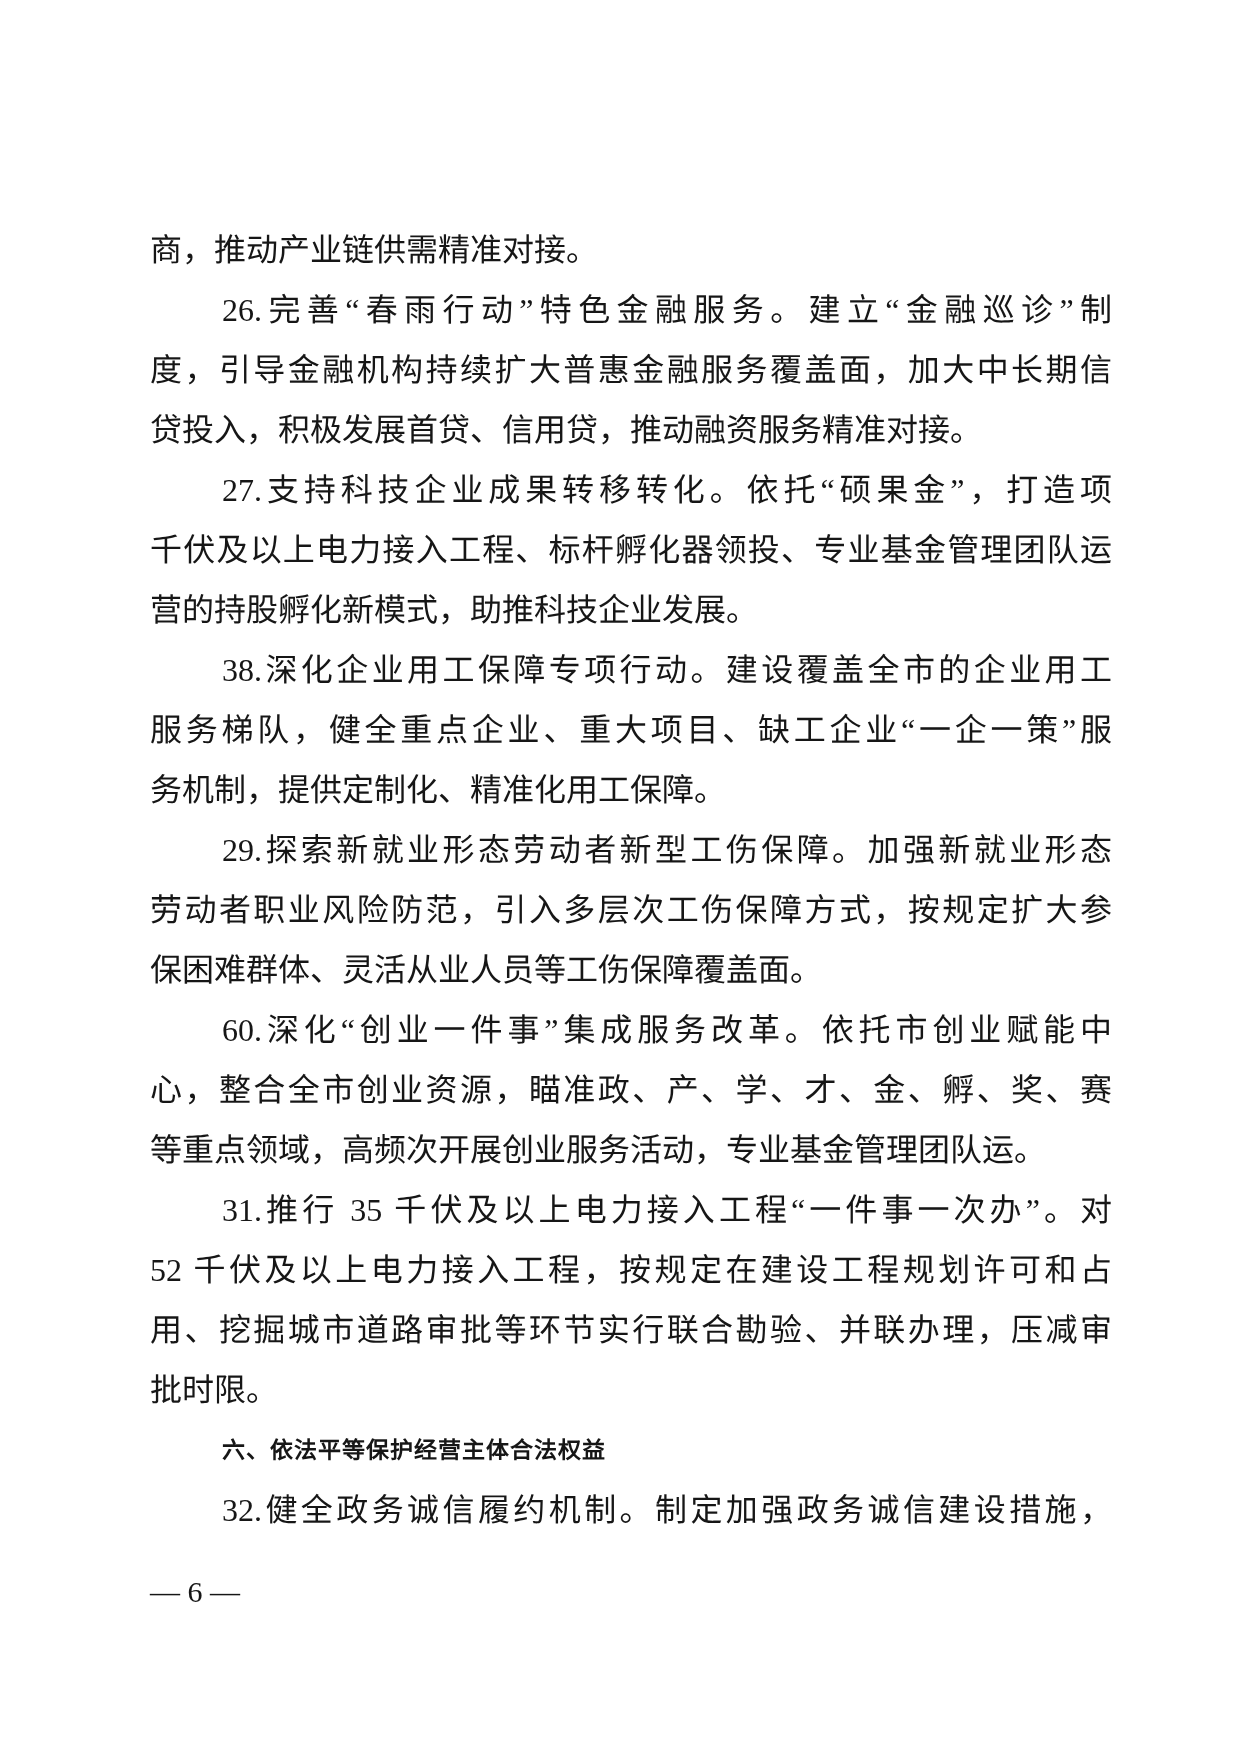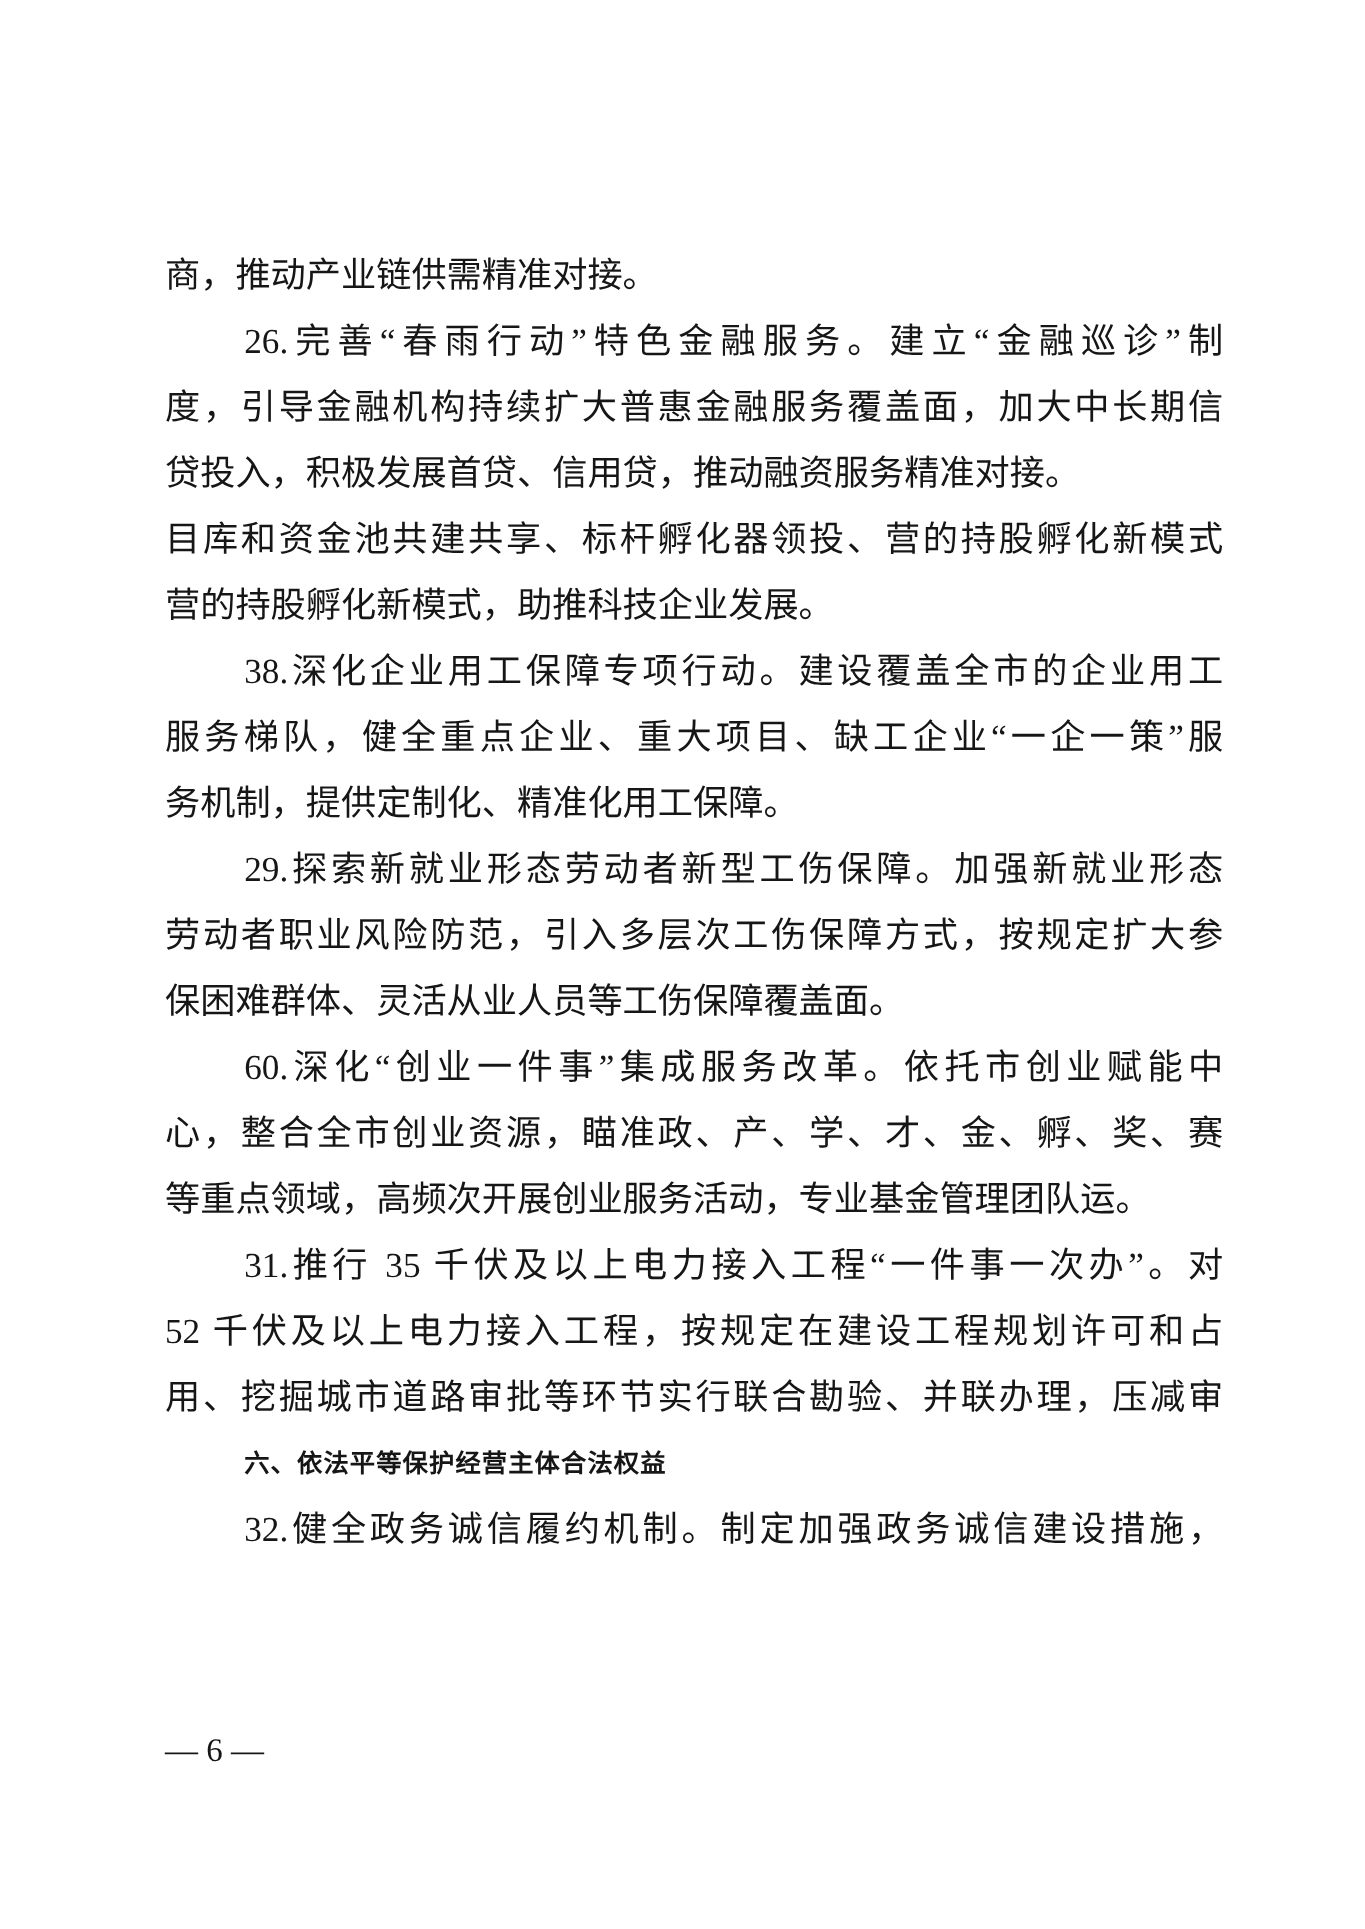--- a/index.html
+++ b/index.html
@@ -60,33 +60,35 @@
 </head>
 <body>
 
 <div class="page">
   <main class="content">
 
   <div class="line">商，推动产业链供需精准对接。</div>
       <div class="line indent fill">26.完善“春雨行动”特色金融服务。建立“金融巡诊”制</div>
       <div class="line fill">度，引导金融机构持续扩大普惠金融服务覆盖面，加大中长期信</div>
       <div class="line">贷投入，积极发展首贷、信用贷，推动融资服务精准对接。</div>
-      <div class="line fill">目库和资金池共建共享、标杆孵化器领投、营的持股孵化新模式</div>
+      <div class="line indent fill">27.支持科技企业成果转移转化。依托“硕果金”，打造项</div>
+      <div class="line fill">千伏及以上电力接入工程、标杆孵化器领投、专业基金管理团队运</div>
       <div class="line">营的持股孵化新模式，助推科技企业发展。</div>
       <div class="line indent fill">38.深化企业用工保障专项行动。建设覆盖全市的企业用工</div>
       <div class="line fill">服务梯队，健全重点企业、重大项目、缺工企业“一企一策”服</div>
       <div class="line">务机制，提供定制化、精准化用工保障。</div>
       <div class="line indent fill">29.探索新就业形态劳动者新型工伤保障。加强新就业形态</div>
       <div class="line fill">劳动者职业风险防范，引入多层次工伤保障方式，按规定扩大参</div>
       <div class="line">保困难群体、灵活从业人员等工伤保障覆盖面。</div>
       <div class="line indent fill">60.深化“创业一件事”集成服务改革。依托市创业赋能中</div>
       <div class="line fill">心，整合全市创业资源，瞄准政、产、学、才、金、孵、奖、赛</div>
       <div class="line">等重点领域，高频次开展创业服务活动，专业基金管理团队运。</div>
       <div class="line indent fill">31.推行 35 千伏及以上电力接入工程“一件事一次办”。对</div>
       <div class="line fill">52 千伏及以上电力接入工程，按规定在建设工程规划许可和占</div>
       <div class="line fill">用、挖掘城市道路审批等环节实行联合勘验、并联办理，压减审</div>
+      <div class="line">批时限。</div>
       <div class="line indent heading">六、依法平等保护经营主体合法权益</div>
       <div class="line indent fill">32.健全政务诚信履约机制。制定加强政务诚信建设措施，</div>
     </main>
   <div class="footer">
     <span>— 6 —</span>
   </div>
 </div>
 
 </body></html>

